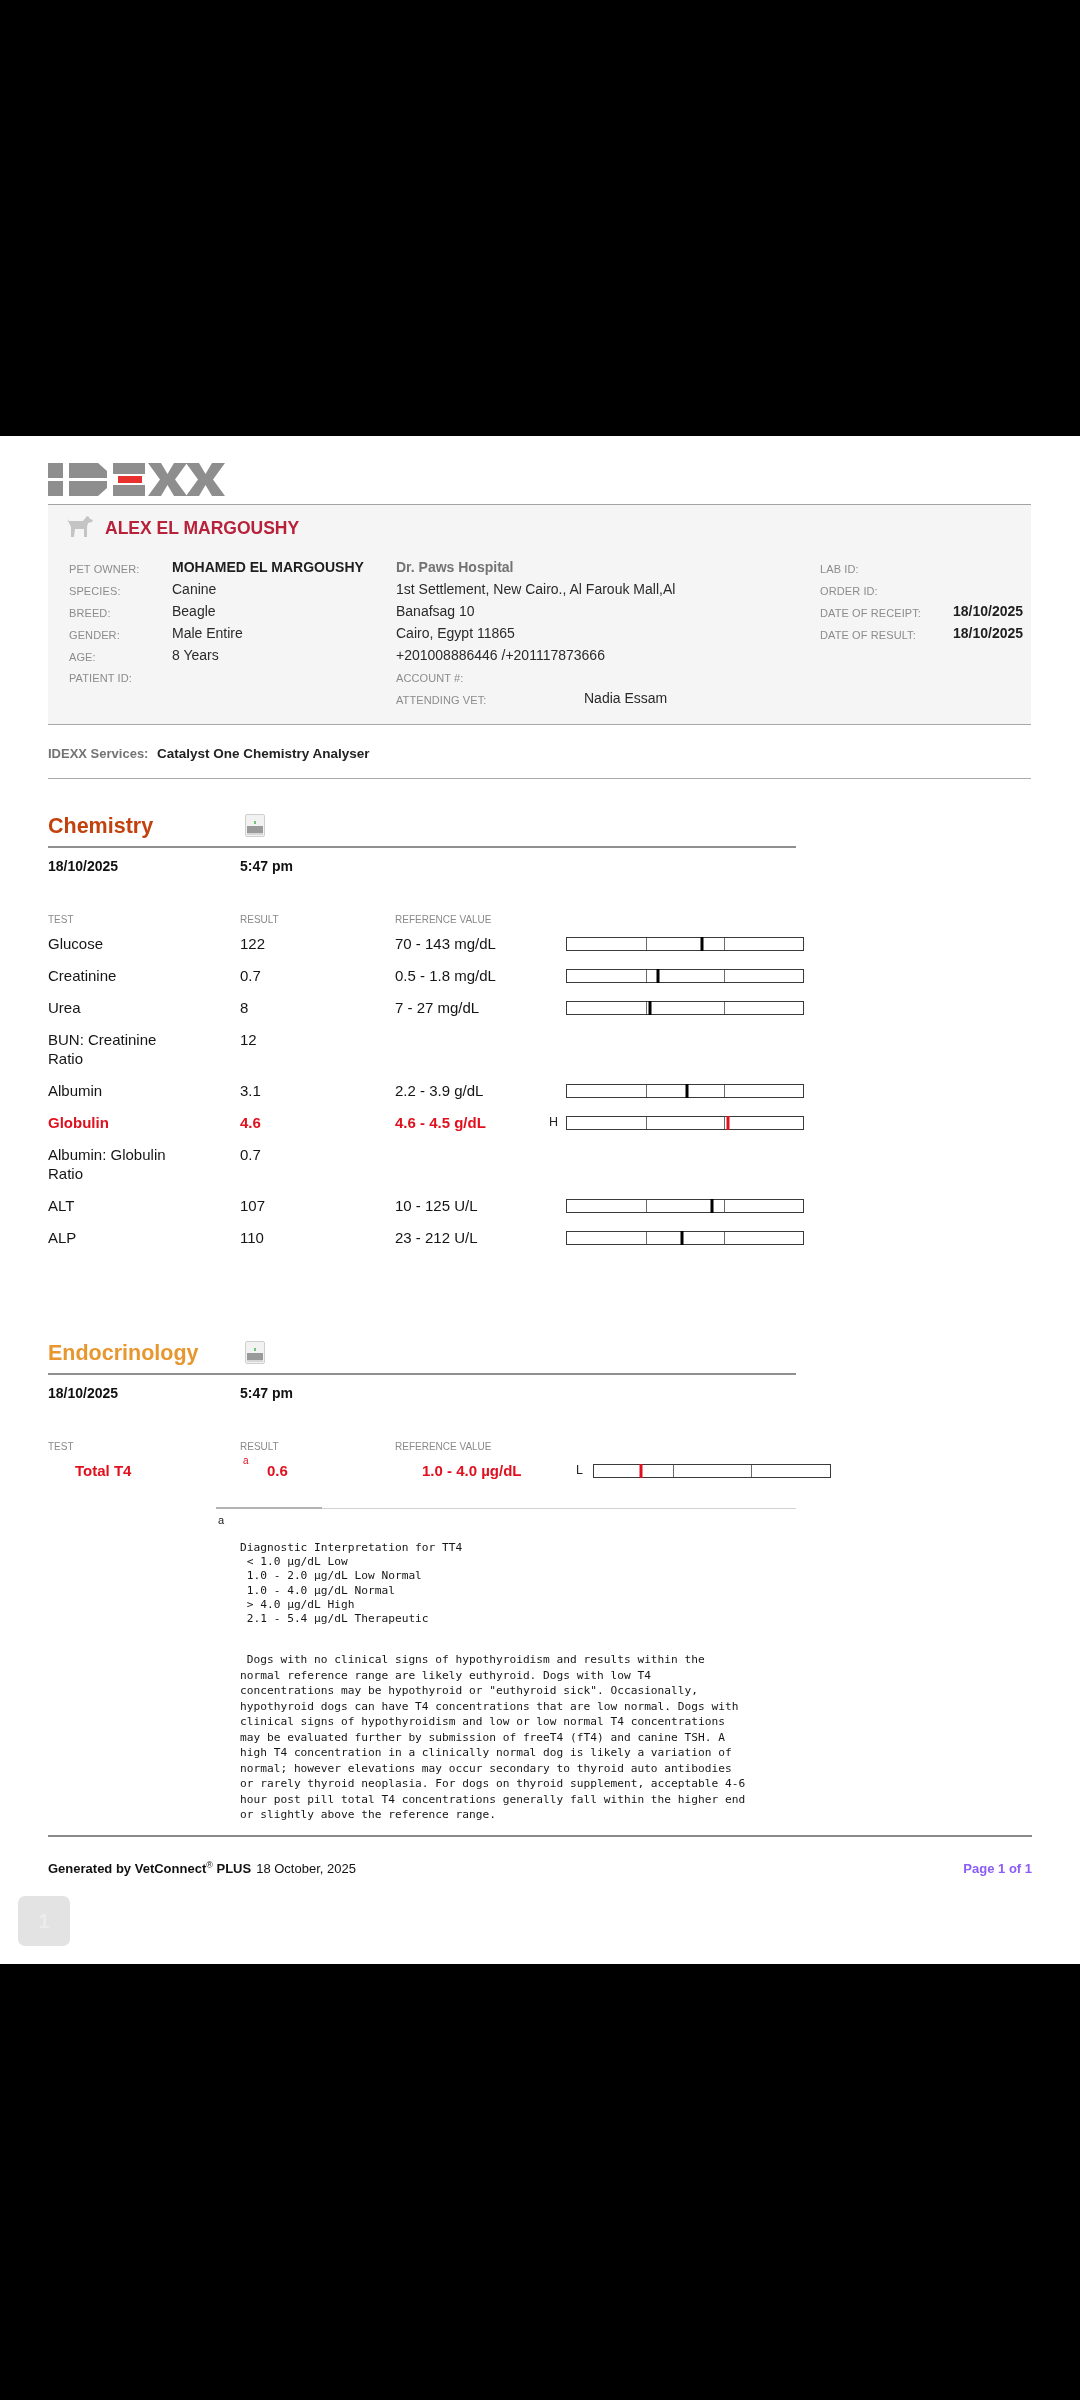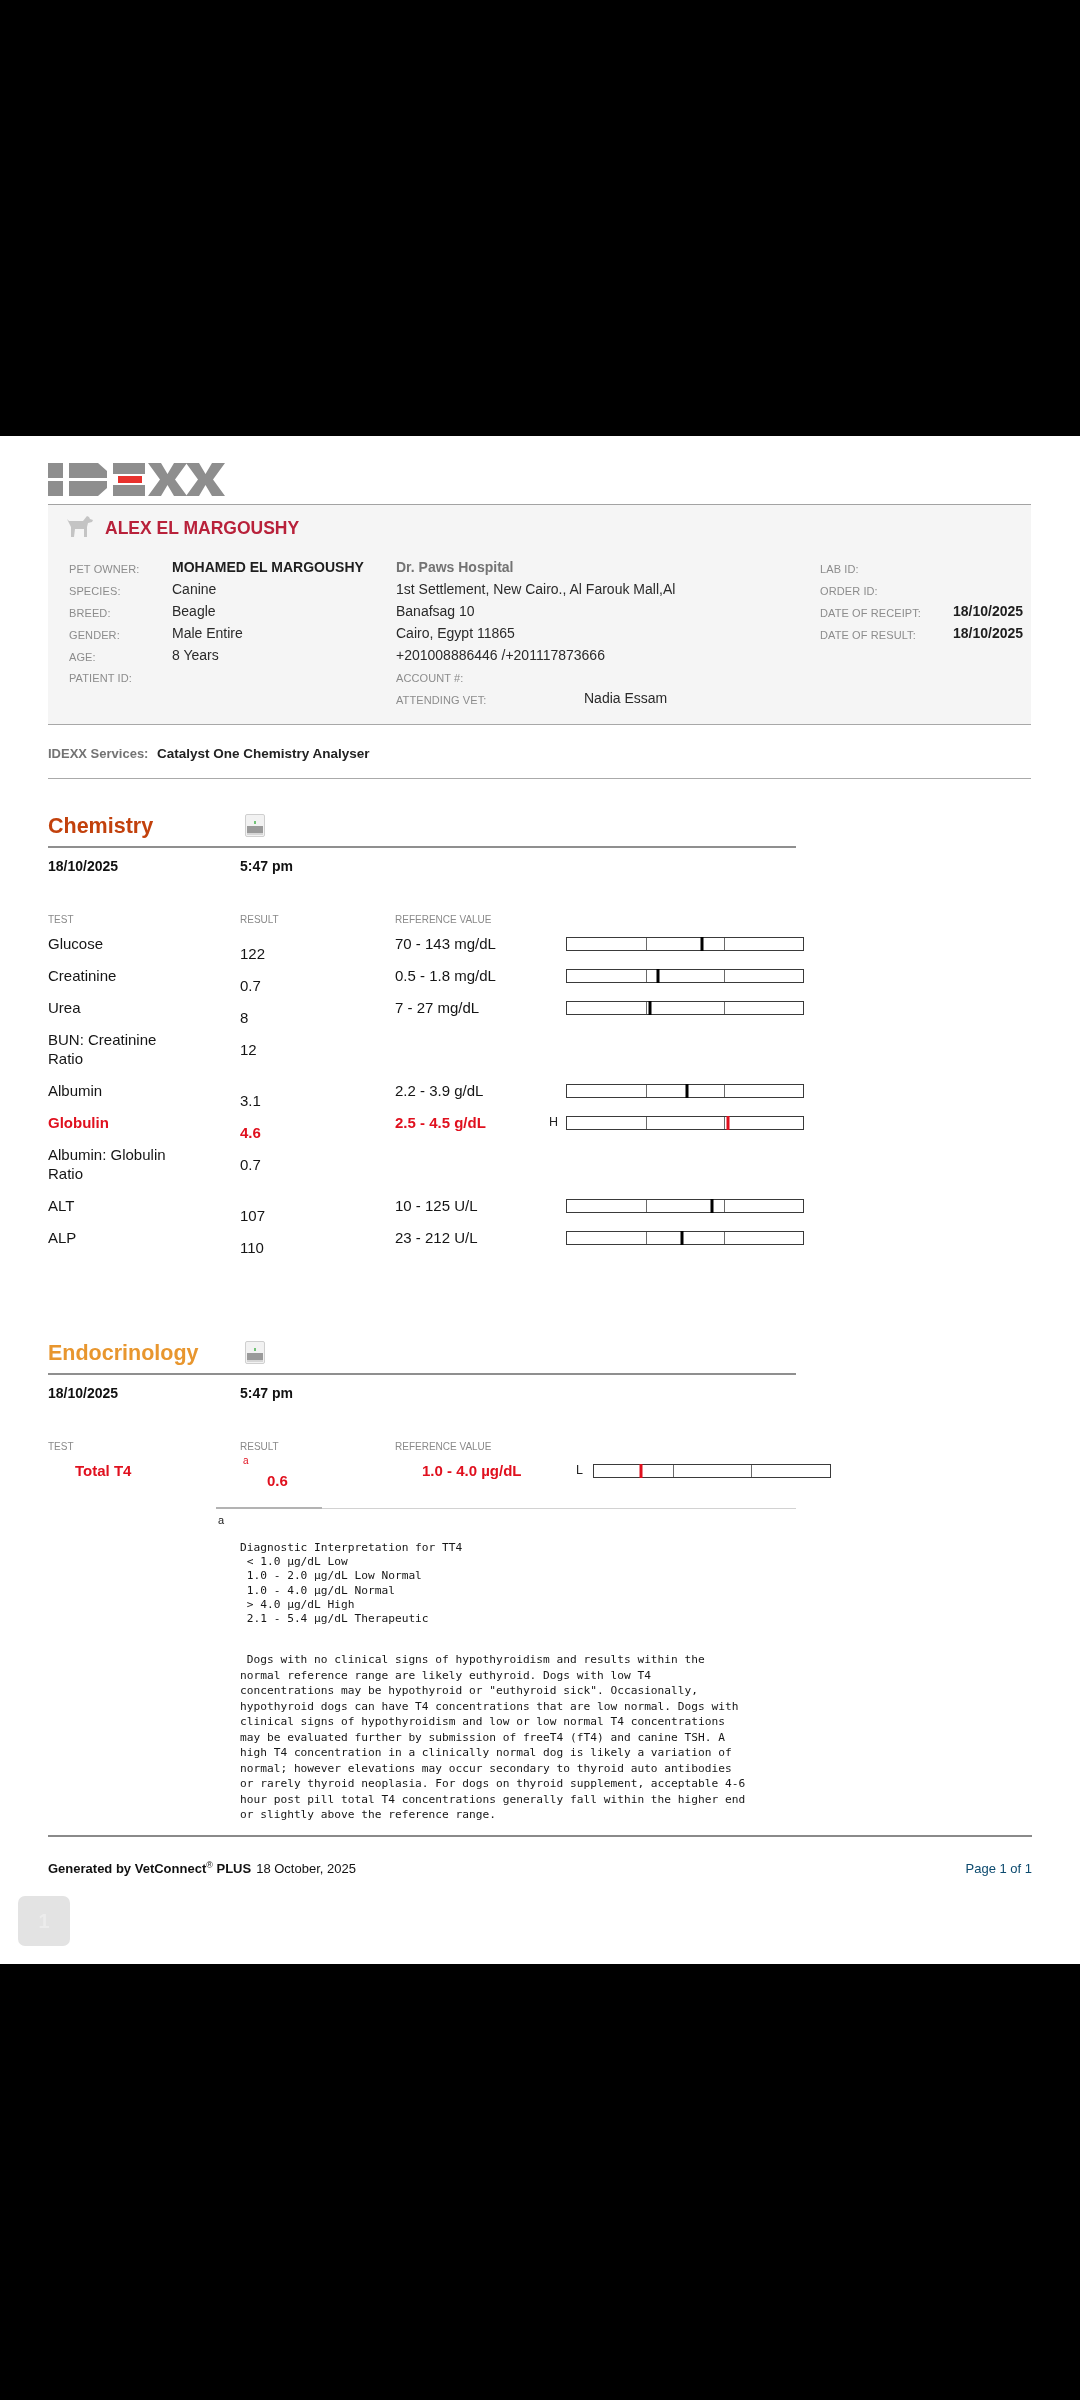--- a/index.html
+++ b/index.html
@@ -43,21 +43,21 @@
   .sec-rule { position: absolute; left: 48px; top: 40px; width: 748px; height: 2px; background: #8f8f8f; }
   .sec-date, .sec-time { position: absolute; top: 50px; line-height: 20px; font-size: 14px; font-weight: bold; color: #111; }
   .sec-date { left: 48px; }
   .sec-time { left: 240px; }
   .col-head { position: absolute; top: 106px; line-height: 16px; font-size: 10px; color: #8a8a8a; text-transform: uppercase; }
   .col-test { left: 48px; } .col-result { left: 240px; } .col-ref { left: 395px; }
   .rows { position: absolute; top: 121.5px; left: 0; width: 1080px; }
 
   .test-row { position: relative; padding: 6px 0 7px 0; line-height: 19px; font-size: 15px; color: #151515; }
   .c-name { margin-left: 48px; width: 120px; }
-  .c-result { position: absolute; left: 240px; top: 16px; }
+  .c-result { position: absolute; left: 240px; top: 6px; }
   .c-ref { position: absolute; left: 395px; top: 6px; white-space: nowrap; }
   .c-sup { position: absolute; left: 216px; top: 0px; font-size: 10px; line-height: 12px; }
   .c-flag { position: absolute; left: 549px; top: 6px; font-size: 12.5px; color: #222; font-weight: normal; }
   .c-bar { position: absolute; left: 566px; top: 9px; width: 238px; height: 14px; box-sizing: border-box;
            border: 1px solid #3a3a3a; background: #fff; }
   .c-div { position: absolute; top: 0; bottom: 0; width: 1px; background: #6a6a6a; }
   .c-div.d1 { left: 33.33%; } .c-div.d2 { left: 66.67%; }
   .c-marker { position: absolute; top: -1px; bottom: -1px; width: 3px; background: #000; transform: translateX(-50%); }
   .test-row.abnormal .c-name, .test-row.abnormal .c-result, .test-row.abnormal .c-ref { font-weight: bold; }
 
@@ -69,21 +69,21 @@
              font-size: 11.2px; color: #161616; white-space: pre; }
   .fn-head-line { height: 14.2px; line-height: 14.2px; }
   .fn-para-line { height: 15.5px; line-height: 15.5px; }
 
   
   .footer-rule { position: absolute; left: 48px; top: 1399px; width: 984px; height: 2px; background: #8a8a8a; }
   .footer-left { position: absolute; left: 48px; top: 1423px; line-height: 20px; font-size: 13px; color: #111; white-space: nowrap; }
   .footer-left b { font-weight: bold; }
   .footer-left sup { font-size: 9px; line-height: 0; }
   .footer-date { margin-left: 5px; }
-  .footer-right { position: absolute; right: 48px; top: 1423px; line-height: 20px; font-size: 13px; font-weight: normal; color: #0c4a6e; }
+  .footer-right { position: absolute; right: 48px; top: 1423px; line-height: 20px; font-size: 13px; font-weight: bold; color: #8b5cf6; }
   .page-badge { position: absolute; left: 18px; top: 1460px; width: 52px; height: 50px; background: #e3e3e3;
                 border-radius: 7px; text-align: center; line-height: 50px; font-size: 20px; color: #ececec; font-weight: bold; }
 </style>
 </head>
 <body>
 
 <div class="page">
 
   <svg class="logo" viewBox="0 0 177 33">
     <g fill="#8e8e8e">
@@ -230,21 +230,21 @@
           <div class="c-ref">2.2 - 3.9 g/dL</div>
           <div class="c-bar">
             <div class="c-div d1"></div>
             <div class="c-div d2"></div>
             <div class="c-marker" style="left: 50.9804%; background: rgb(0, 0, 0);"></div>
           </div>
         </div>
         <div class="test-row abnormal" style="color: rgb(224, 16, 30);">
           <div class="c-name">Globulin</div>
           <div class="c-result">4.6</div>
-          <div class="c-ref">2.5 - 4.5 g/dL</div>
+          <div class="c-ref">4.6 - 4.5 g/dL</div>
           <div class="c-flag">H</div>
           <div class="c-bar">
             <div class="c-div d1"></div>
             <div class="c-div d2"></div>
             <div class="c-marker" style="left: 68.3333%; background: rgb(224, 16, 30);"></div>
           </div>
         </div>
         <div class="test-row">
           <div class="c-name">Albumin: Globulin Ratio</div>
           <div class="c-result">0.7</div>

